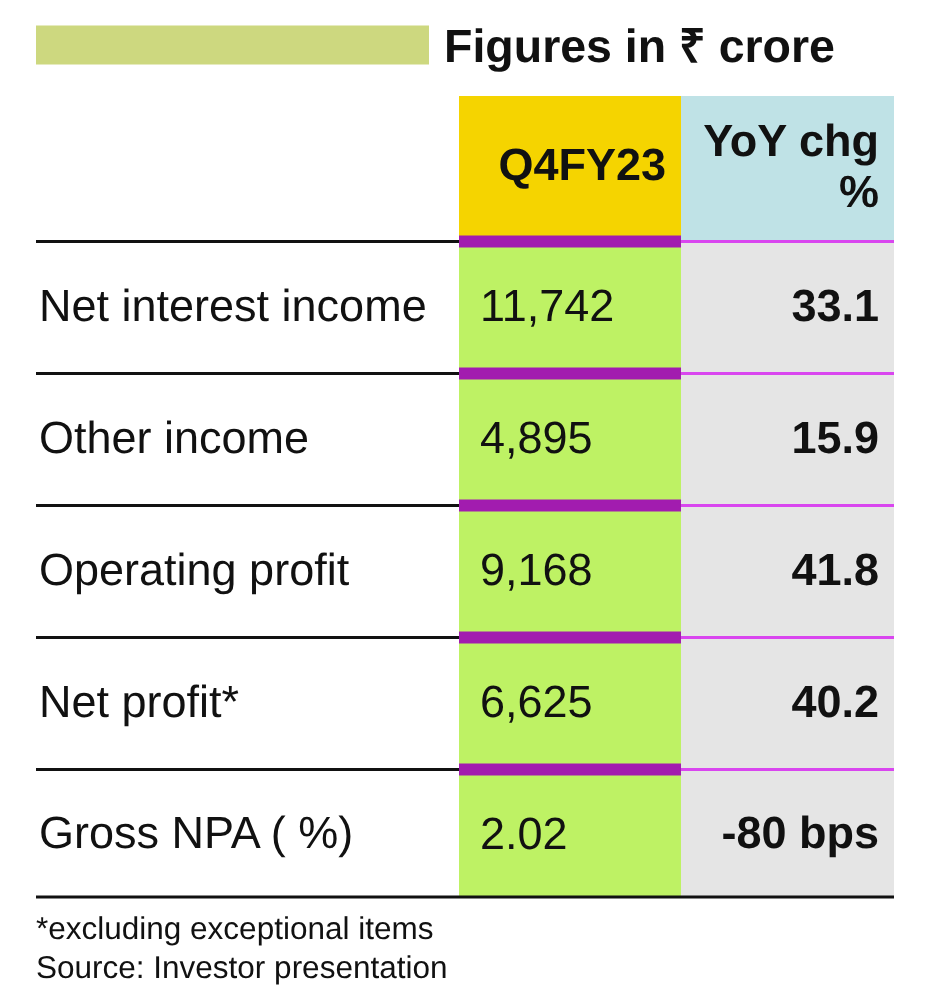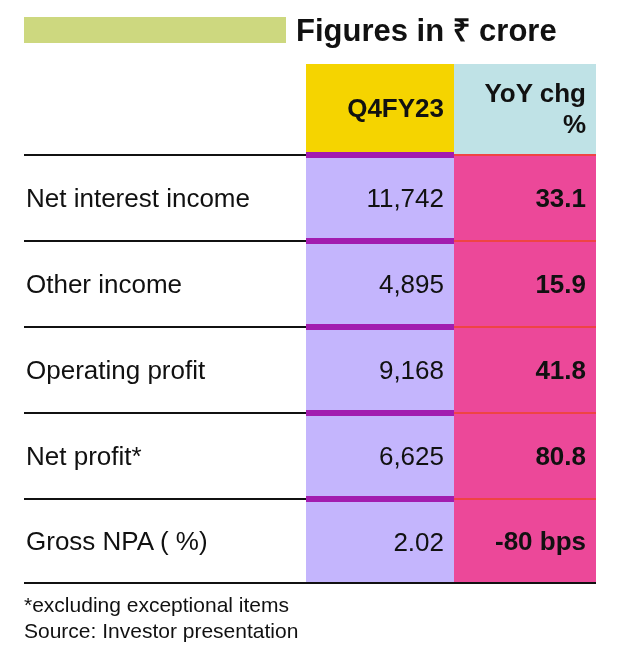--- a/index.html
+++ b/index.html
@@ -58,21 +58,21 @@
     table-layout: fixed;
   }
   table.report col.c-label { width: 282px; }
   table.report col.c-val   { width: 148px; }
   table.report col.c-chg   { width: 142px; }
 
   table.report th, table.report td {
     padding: 14px;
     height: 52px;
     vertical-align: middle;
-    font-size: 26px;
+    font-size: 30px;
   }
   .hdr-blank {
     background: #ffffff;
     border: none;
   }
   .hdr-val {
     background: #f5d400;
     text-align: right;
     padding-right: 10px !important;
     font-weight: bold;
@@ -90,35 +90,34 @@
   .row-label {
     text-align: left;
     padding-left: 2px !important;
     border-top: 2px solid #111111;
     font-size: 26px;
     color: #111111;
     white-space: nowrap;
     margin-top: 16px;
   }
   .row-val {
-    background: #c4b5fd;
-    text-align: right;
+    background: #bef264;
     padding-right: 10px !important;
     font-size: 28px;
     color: #111111;
-    border-top: 6px solid #a21caf;
+    border-top: 8px solid #a21caf;
   }
   .row-chg {
-    background: #ec4899;
+    background: #e5e5e5;
     text-align: right;
     padding-right: 10px !important;
     font-size: 27px;
     font-weight: bold;
     color: #111111;
-    border-top: 2px solid #ef4444;
+    border-top: 2px solid #d946ef;
   }
   tr.last .row-label,
   tr.last .row-val,
   tr.last .row-chg {
     border-bottom: 2px solid #111111;
   }
   .footnotes {
     margin-top: 8px;
     font-size: 21px;
     line-height: 1.25;
@@ -164,21 +163,21 @@
         <td class="row-chg">15.9</td>
       </tr>
       <tr>
         <td class="row-label">Operating profit</td>
         <td class="row-val">9,168</td>
         <td class="row-chg">41.8</td>
       </tr>
       <tr>
         <td class="row-label">Net profit*</td>
         <td class="row-val">6,625</td>
-        <td class="row-chg">80.8</td>
+        <td class="row-chg">40.2</td>
       </tr>
       <tr class="last">
         <td class="row-label">Gross NPA ( %)</td>
         <td class="row-val">2.02</td>
         <td class="row-chg">-80 bps</td>
       </tr>
     </tbody>
   </table>
 
   <div class="footnotes">

